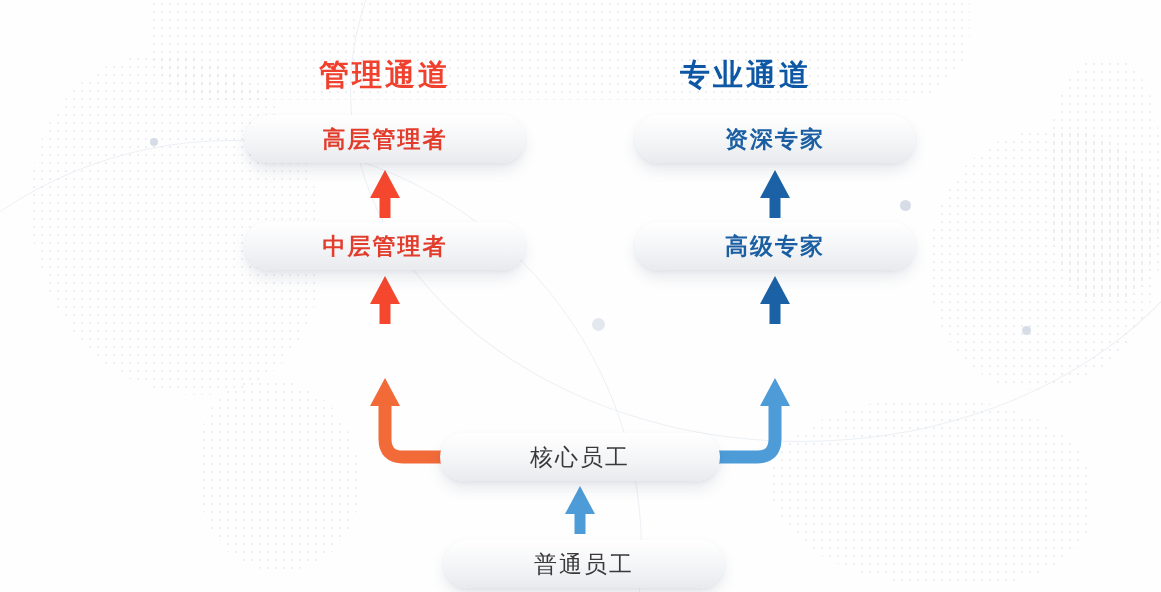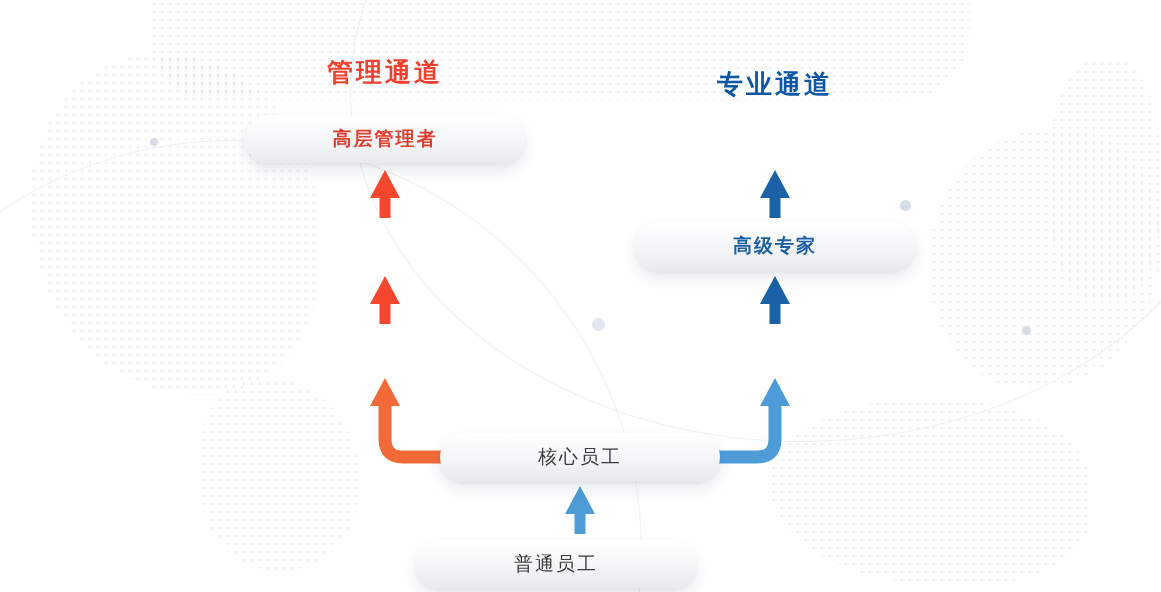--- a/index.html
+++ b/index.html
@@ -48,42 +48,42 @@
   .d1 { left: 900px; top: 200px; width: 11px; height: 11px; }
   .d2 { left: 592px; top: 318px; width: 13px; height: 13px; opacity: .55; }
   .d3 { left: 1022px; top: 326px; width: 9px; height: 9px; }
   .d4 { left: 150px; top: 138px; width: 8px; height: 8px; }
 
   
   .channel-title {
     position: absolute;
     width: 280px;
     text-align: center;
-    font-size: 26px;
+    font-size: 30px;
     font-weight: bold;
     letter-spacing: 3px;
     margin: 0;
   }
   .title-mgmt { left: 245px; top: 55px; color: var(--management-title, #f0412e); }
-  .title-prof { left: 635px; top: 55px; color: var(--professional-title, #0d57a5); margin-top: 12px; }
+  .title-prof { left: 606px; top: 55px; color: var(--professional-title, #0d57a5); }
 
   
   .pill {
     position: absolute;
     width: 280px;
     height: 48px;
     border-radius: 24px;
     background: linear-gradient(180deg, #ffffff 0%, #f4f5f7 55%, #e8eaed 100%);
     box-shadow: 0 8px 14px rgba(70, 90, 120, .12), 0 2px 4px rgba(70, 90, 120, .06);
     display: flex;
     align-items: center;
     justify-content: center;
   }
   .pill-label {
-    font-size: 19px;
+    font-size: 23px;
     font-weight: bold;
     letter-spacing: 2px;
   }
   .pill.mgmt .pill-label { color: var(--management-text, #e23d2c); }
   .pill.prof .pill-label { color: var(--professional-text, #1b5fa2); }
   .pill.base .pill-label { color: var(--base-text, #3a3a3a); font-weight: normal; }
 
   
   .arrows { position: absolute; left: 0; top: 0; pointer-events: none; }
   .shaft      { fill: none; stroke-width: 11; }
@@ -152,25 +152,31 @@
       <polygon class="chead-prof" points="760,406 790,406 775,378"></polygon>
     </g>
   </svg>
 
   <h2 class="channel-title title-mgmt">管理通道</h2>
   <h2 class="channel-title title-prof">专业通道</h2>
 
   <div class="pill mgmt" style="left:245px; top:115px;">
     <span class="pill-label">高层管理者</span>
   </div>
+  <div class="pill mgmt" style="left:245px; top:222px;">
+    <span class="pill-label">中层管理者</span>
+  </div>
 
+  <div class="pill prof" style="left:635px; top:115px;">
+    <span class="pill-label">资深专家</span>
+  </div>
   <div class="pill prof" style="left:635px; top:222px;justify-content:center;">
     <span class="pill-label">高级专家</span>
   </div>
 
   <div class="pill base" style="left:440px; top:433px;">
     <span class="pill-label">核心员工</span>
   </div>
-  <div class="pill base" style="left:416px; top:540px;font-family:Liberation Mono, monospace;">
+  <div class="pill base" style="left:444px; top:540px;font-family:Liberation Mono, monospace;">
     <span class="pill-label">普通员工</span>
   </div>
 
 </div>
 
 </body></html>

